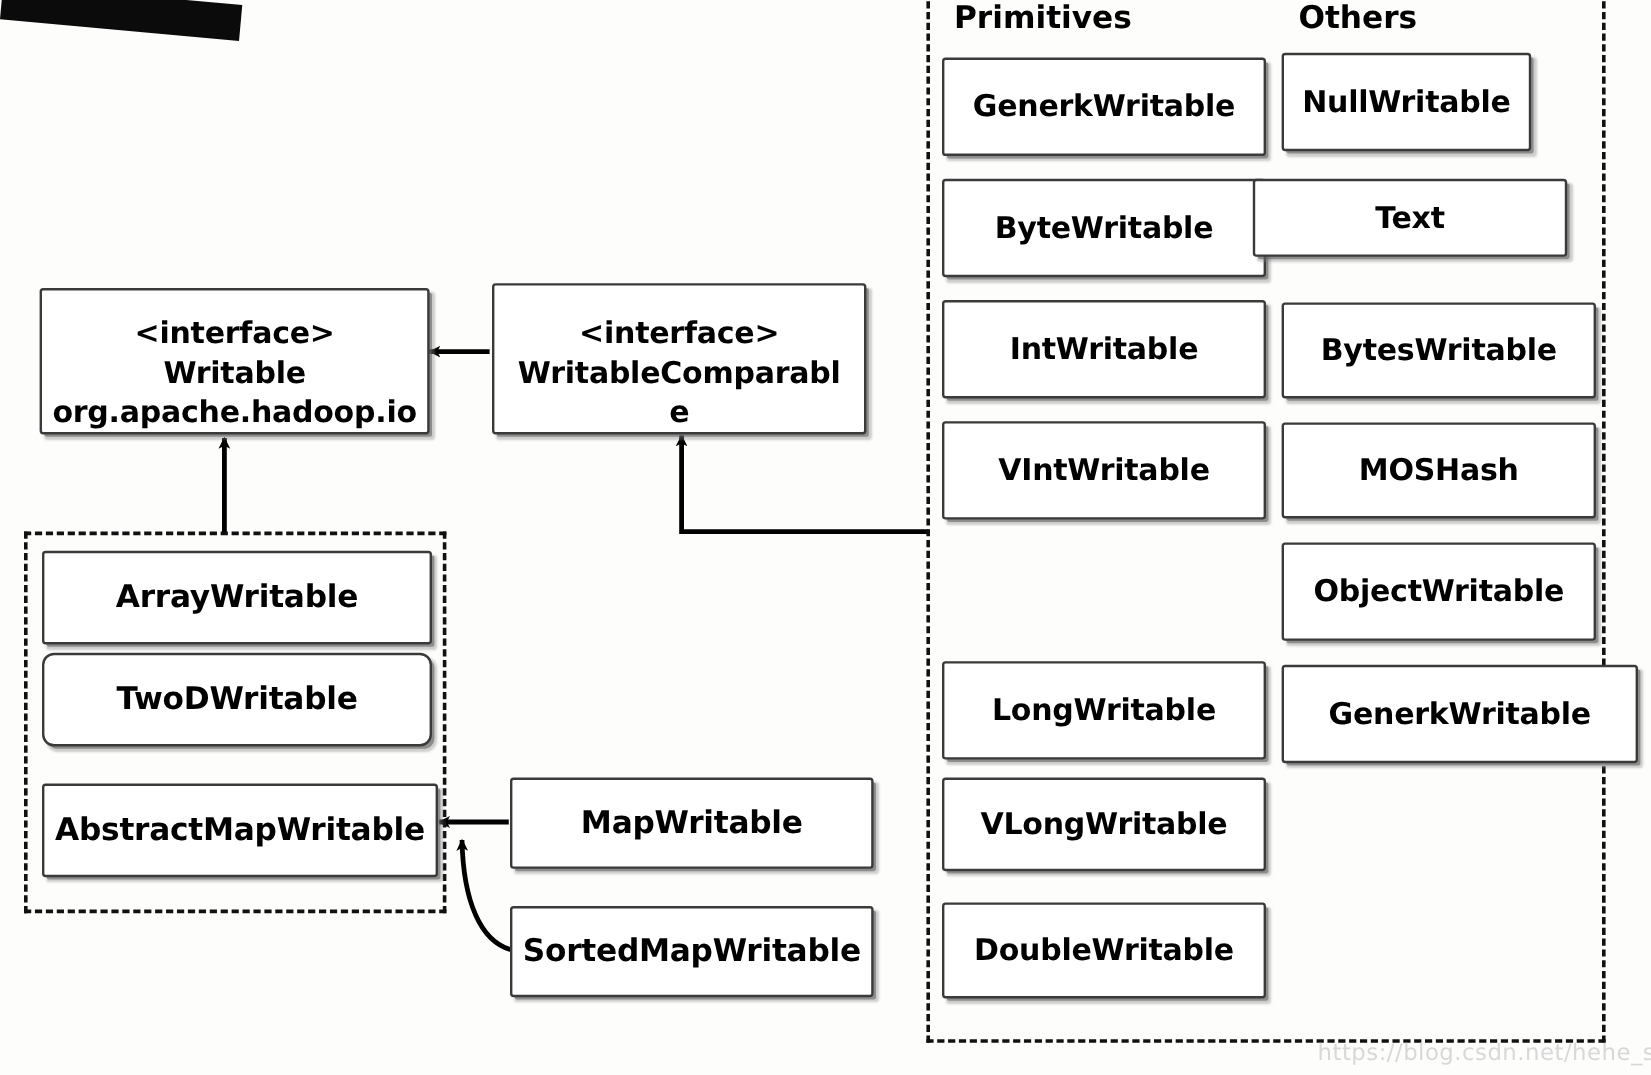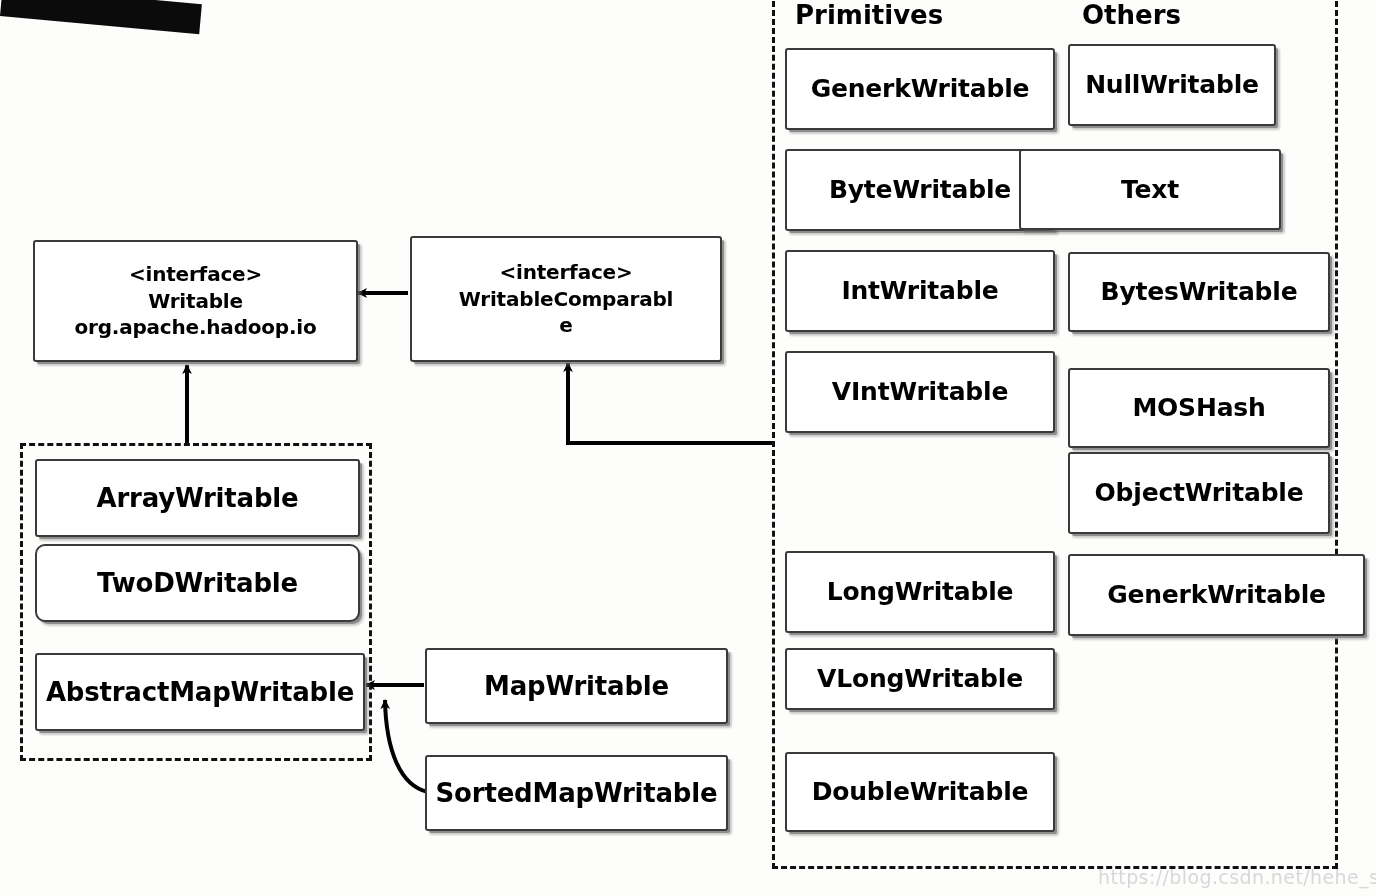--- a/index.html
+++ b/index.html
@@ -50,22 +50,23 @@
   }
   .node .label {
     display: block;
     line-height: 1.18;
     padding: 0 4px;
     width: 100%;
   }
 
   
   .iface {
-    font-size: 20px;
+    font-size: 25px;
     font-weight: bold;
+    align-items: flex-end;
   }
   .iface .label { line-height: 1.32; }
 
   
   .leaf { font-size: 25px; }
 
   
   .grouped { font-size: 26px; }
 
   
@@ -186,37 +187,37 @@
   </div>
   <div class="node leaf" style="left:785px; top:250px; width:270px; height:82px;">
     <span class="label">IntWritable</span>
   </div>
   <div class="node leaf" style="left:785px; top:351px; width:270px; height:82px;">
     <span class="label">VIntWritable</span>
   </div>
   <div class="node leaf" style="left:785px; top:551px; width:270px; height:82px;">
     <span class="label">LongWritable</span>
   </div>
-  <div class="node leaf" style="left:785px; top:648px; width:270px; height:62px;">
+  <div class="node leaf" style="left:785px; top:648px; width:270px; height:78px;">
     <span class="label">VLongWritable</span>
   </div>
   <div class="node leaf" style="left:785px; top:752px; width:270px; height:80px;">
     <span class="label">DoubleWritable</span>
   </div>
 
   <div class="node leaf" style="left:1068px; top:44px; width:208px; height:82px;">
     <span class="label">NullWritable</span>
   </div>
-  <div class="node leaf" style="left:1019px; top:149px; width:262px; height:81px;text-align:center;">
+  <div class="node leaf" style="left:1044px; top:149px; width:262px; height:65px;text-align:center;">
     <span class="label">Text</span>
   </div>
   <div class="node leaf" style="left:1068px; top:252px; width:262px; height:80px;">
     <span class="label">BytesWritable</span>
   </div>
-  <div class="node leaf" style="left:1068px; top:352px; width:262px; height:80px;margin-top:16px;">
+  <div class="node leaf" style="left:1068px; top:352px; width:262px; height:80px;">
     <span class="label">MOSHash</span>
   </div>
   <div class="node leaf" style="left:1068px; top:452px; width:262px; height:82px;">
     <span class="label">ObjectWritable</span>
   </div>
   <div class="node leaf" style="left:1068px; top:554px; width:297px; height:82px;">
     <span class="label">GenerkWritable</span>
   </div>
 
   <div class="watermark">https://blog.csdn.net/hehe_soft_engineer</div>

